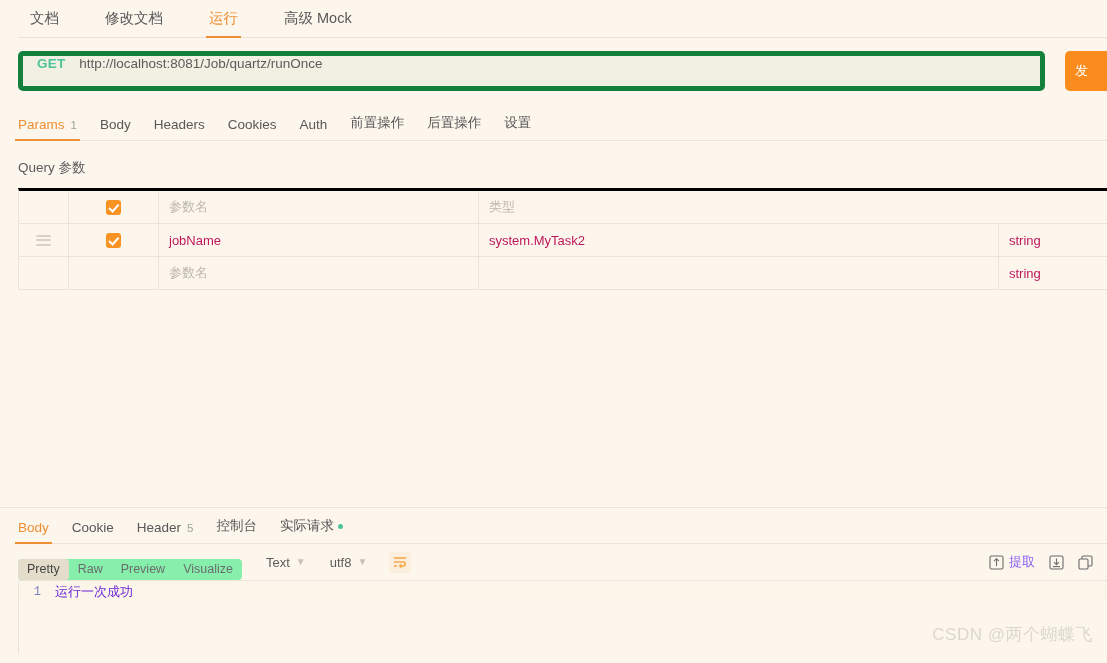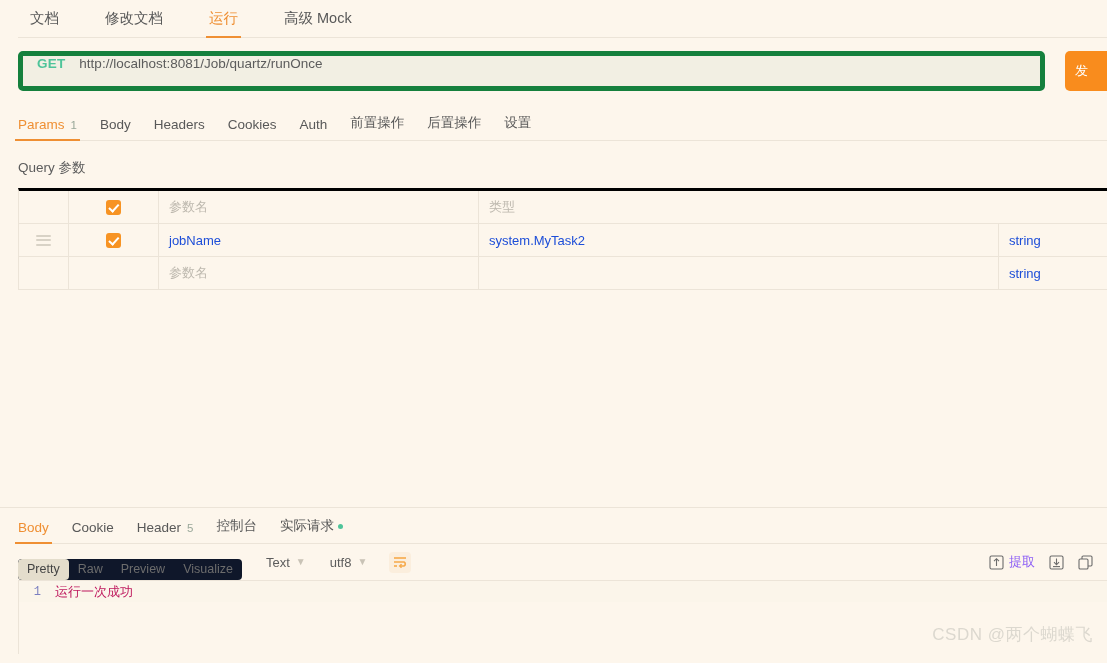--- a/index.html
+++ b/index.html
@@ -181,21 +181,21 @@
     height: 32px;
     align-items: stretch;
     border-bottom: 1px solid #ece4d8;
   }
   .pcell {
     border-right: 1px solid #ece4d8;
     display: flex;
     align-items: center;
     box-sizing: border-box;
     font-size: 13px;
-    color: #1d4ed8;
+    color: #be185d;
     padding: 0 10px;
     overflow: hidden;
   }
   .c-drag  { width: 50px; justify-content: center; }
   .c-check { width: 90px; justify-content: center; }
   .c-name  { width: 320px; }
   .c-value { flex: 1; min-width: 0; }
   .c-type  { width: 108px; border-right: none; }
   .ph { color: #bdb8ae; }
 
@@ -271,21 +271,21 @@
 
   .resp-toolbar {
     display: flex;
     align-items: center;
     height: 36px;
     padding: 0 14px 0 18px;
     box-sizing: border-box;
   }
   .seg {
     display: flex;
-    background: #0f172a;
+    background: #86efac;
     border-radius: 4px;
     overflow: hidden;
     height: 21px;
     align-items: stretch;
     margin-top: 14px;
   }
   .seg-item {
     font-size: 12.5px;
     color: #6c6c6c;
     padding: 0 9px;
@@ -355,21 +355,21 @@
     width: 36px;
     text-align: right;
     padding-right: 14px;
     box-sizing: border-box;
     font-size: 12px;
     color: #7b7fc0;
     font-family: "Liberation Mono", "DejaVu Sans Mono", monospace;
   }
   .code-text {
     font-size: 13px;
-    color: #be185d;
+    color: #6d28d9;
   }
   .watermark {
     position: absolute;
     right: 14px;
     bottom: 8px;
     font-size: 17px;
     color: #dcd8cf;
     letter-spacing: .5px;
     white-space: nowrap;
   }

